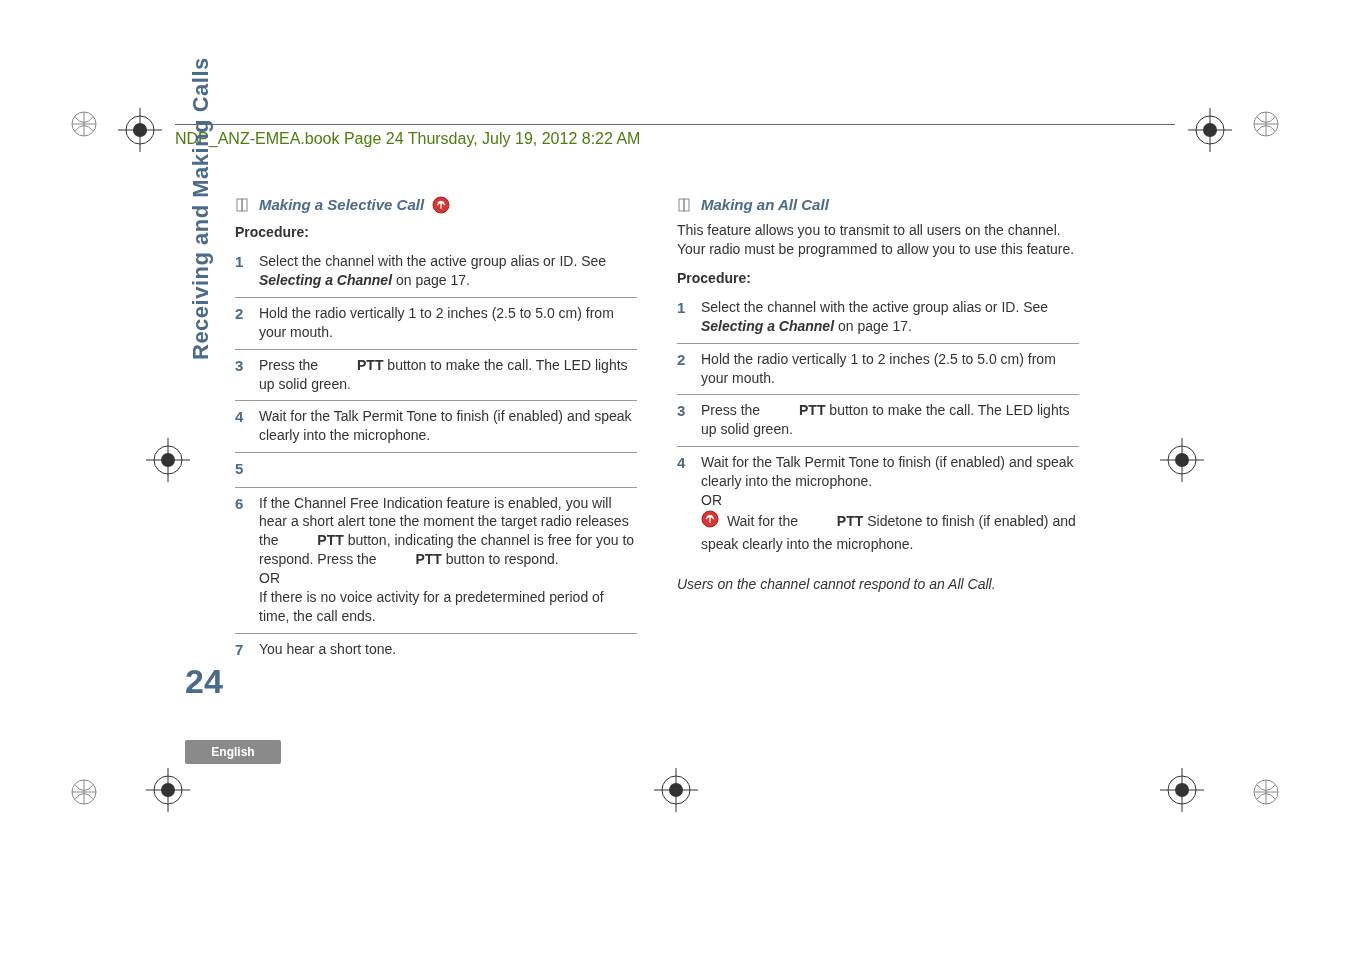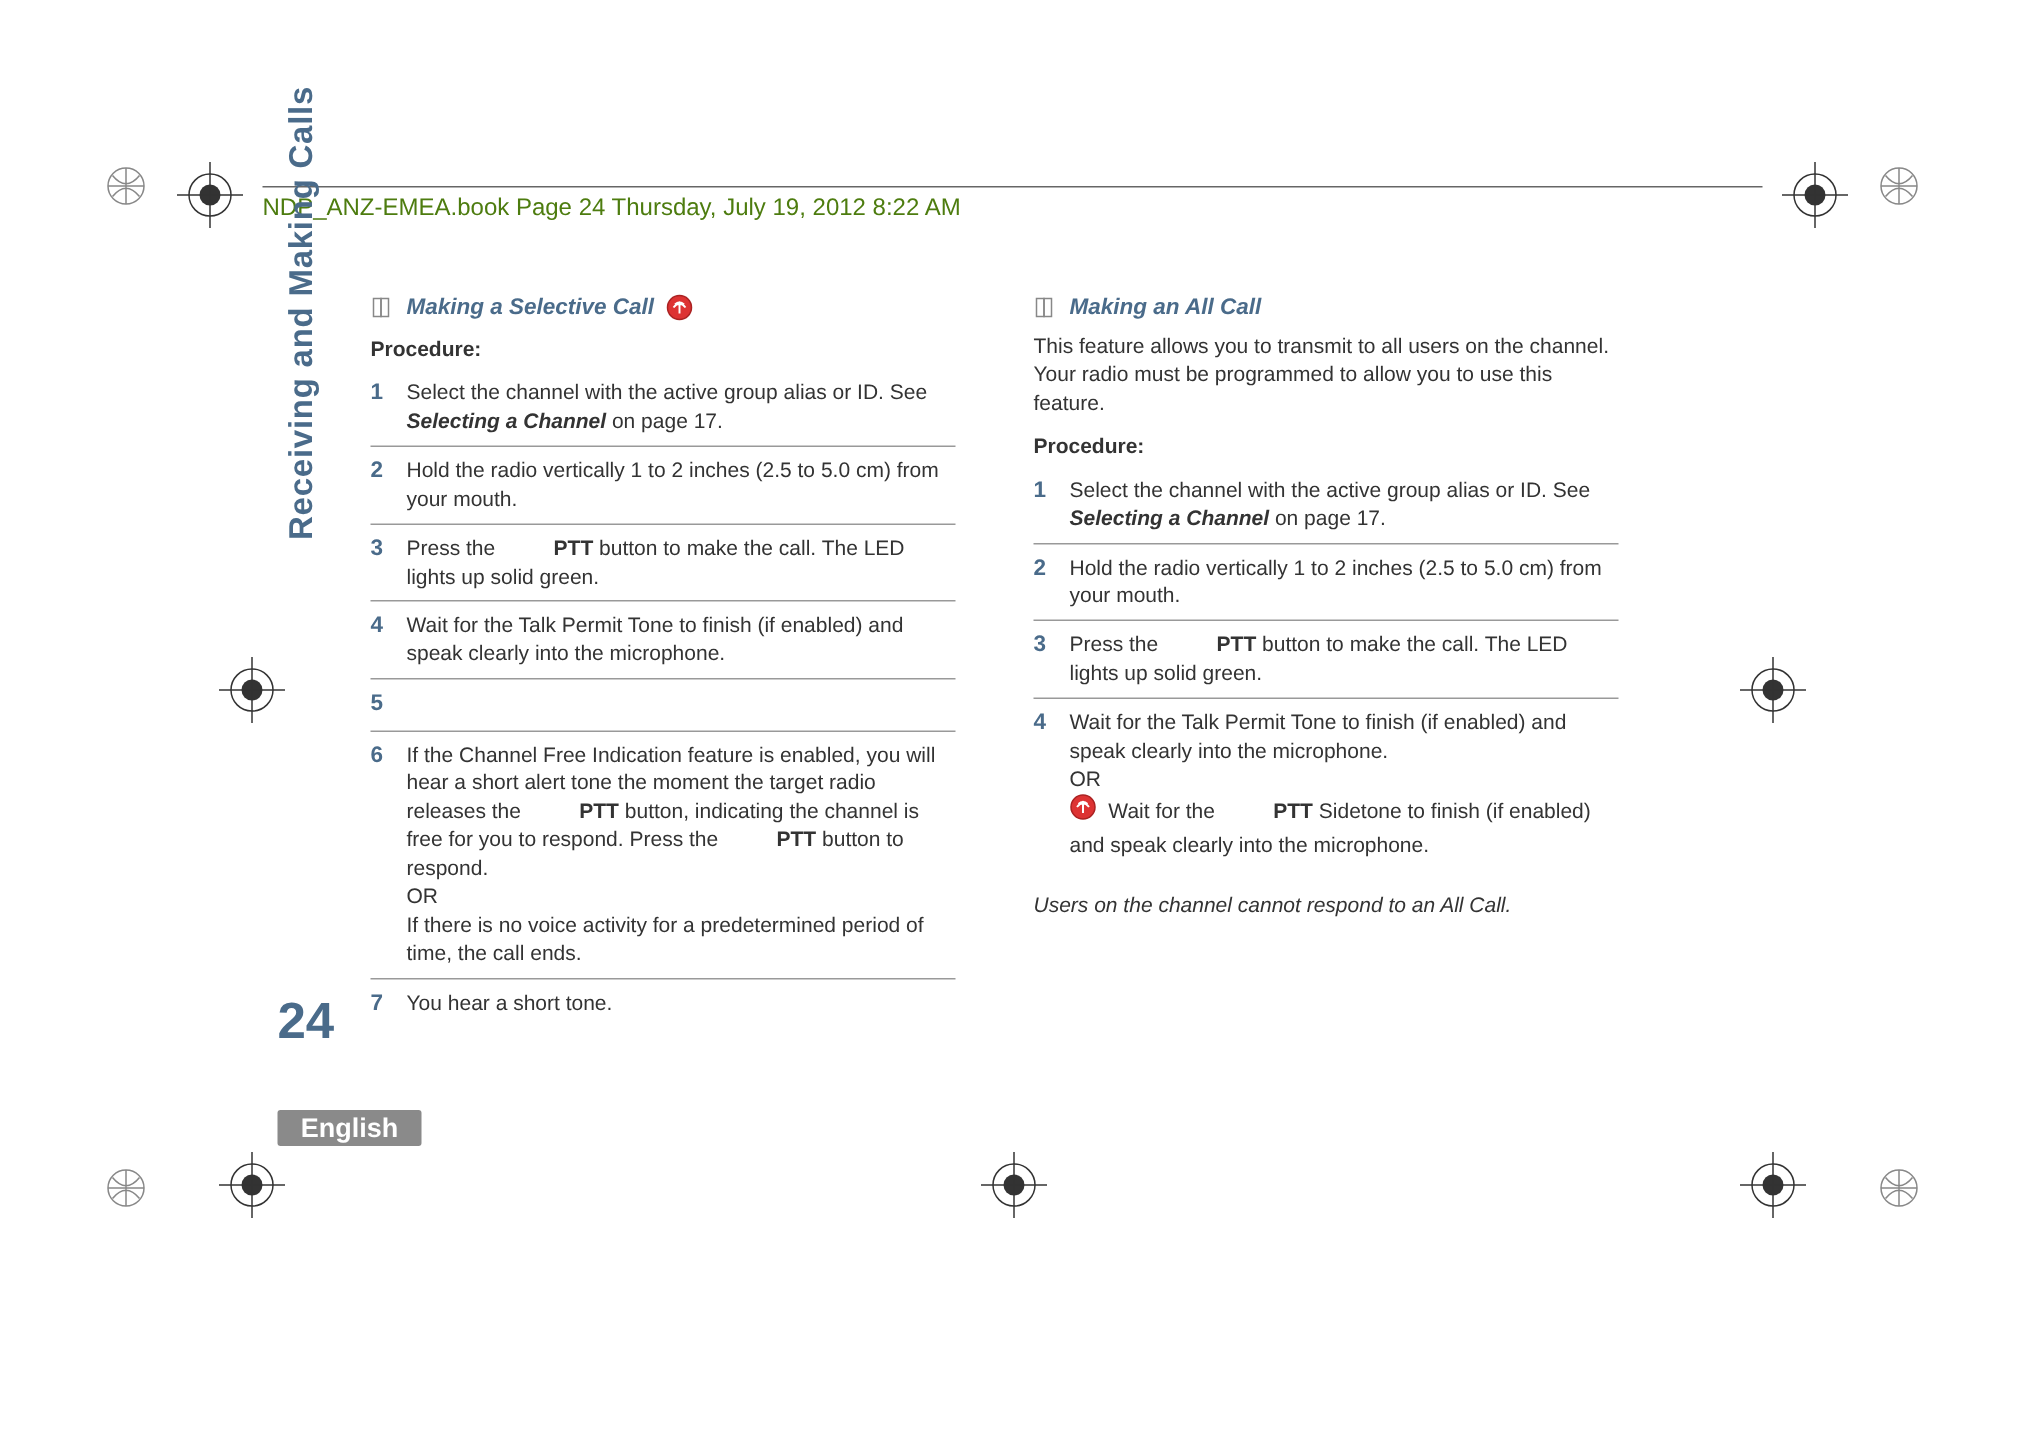--- a/index.html
+++ b/index.html
@@ -3,41 +3,41 @@
 <meta charset="utf-8">
 <style>
   * { box-sizing: border-box; margin: 0; padding: 0; }
   html, body { width: 1350px; height: 954px; font-family: Arial, Helvetica, sans-serif; background: #fff; color: #333; }
   .page { position: relative; width: 1350px; height: 954px; }
   .crop-mark { position: absolute; }
   .crop-mark svg { display: block; }
   .header-bar { position: absolute; left: 175px; top: 124px; width: 1000px; border-top: 1px solid #666; }
   .header-text { position: absolute; left: 175px; top: 130px; font-size: 16px; color: #4d7c0f; }
   .columns { position: absolute; left: 235px; top: 195px; width: 844px; display: flex; gap: 40px; }
-  .col { width: 402px; font-size: 14px; line-height: 1.35; color: #333; margin-left: 12px; }
+  .col { width: 402px; font-size: 14px; line-height: 1.35; color: #333; }
   .section-title { display: flex; align-items: center; gap: 8px; margin-bottom: 6px; }
   .section-title .bk-icon svg { display:block; }
   .section-title .title-text { font-style: italic; font-weight: bold; color: #4a6b8a; font-size: 15px; }
   .badge { width: 18px; height: 18px; }
   .intro { margin-bottom: 10px; }
   .proc-head { font-weight: bold; margin: 8px 0 4px 0; }
   ol.steps { list-style: none; padding: 0; margin: 0; }
   ol.steps li { display: flex; gap: 10px; padding: 6px 0 7px 0; border-bottom: 1px solid #999; }
   ol.steps li:last-child { border-bottom: none; }
   .num { color: #4a6b8a; font-weight: bold; font-size: 15px; min-width: 14px; }
   .step-body { flex: 1; }
   .step-body .ref { font-style: italic; font-weight: bold; }
   .step-body .bold { font-weight: bold; padding-left: 35px; }
   .or { font-weight: normal; }
   .badge-inline { display: inline-block; vertical-align: middle; margin: 0 4px 2px 0; }
   .note { font-style: italic; margin-top: 14px; }
   .sidebar { position: absolute; left: 188px; top: 360px; transform: rotate(-90deg); transform-origin: left top; width: 300px; text-align: left; }
   .sidebar-text { color: #4a6b8a; font-weight: bold; font-size: 22px; letter-spacing: 0.5px; white-space: nowrap; }
   .page-num { position: absolute; left: 185px; top: 662px; color: #4a6b8a; font-size: 34px; font-weight: bold; }
-  .lang-box { position: absolute; left: 185px; top: 740px; width: 96px; height: 24px; background: #8a8a8a; color: #fff; font-weight: bold; font-size: 18px; display: flex; align-items: center; justify-content: center; border-radius: 2px; }
+  .lang-box { position: absolute; left: 185px; top: 740px; width: 96px; height: 24px; background: #8a8a8a; color: #fff; font-weight: bold; font-size: 12px; display: flex; align-items: center; justify-content: center; border-radius: 2px; }
 </style>
 </head>
 <body>
 
 <div class="page">
 
   <div class="crop-mark" style="left:118px; top:108px;">
     <svg width="44" height="44">
         <circle cx="22" cy="22" r="14" fill="none" stroke="#333" stroke-width="1"></circle>
         <circle cx="22" cy="22" r="7" fill="#333"></circle>

